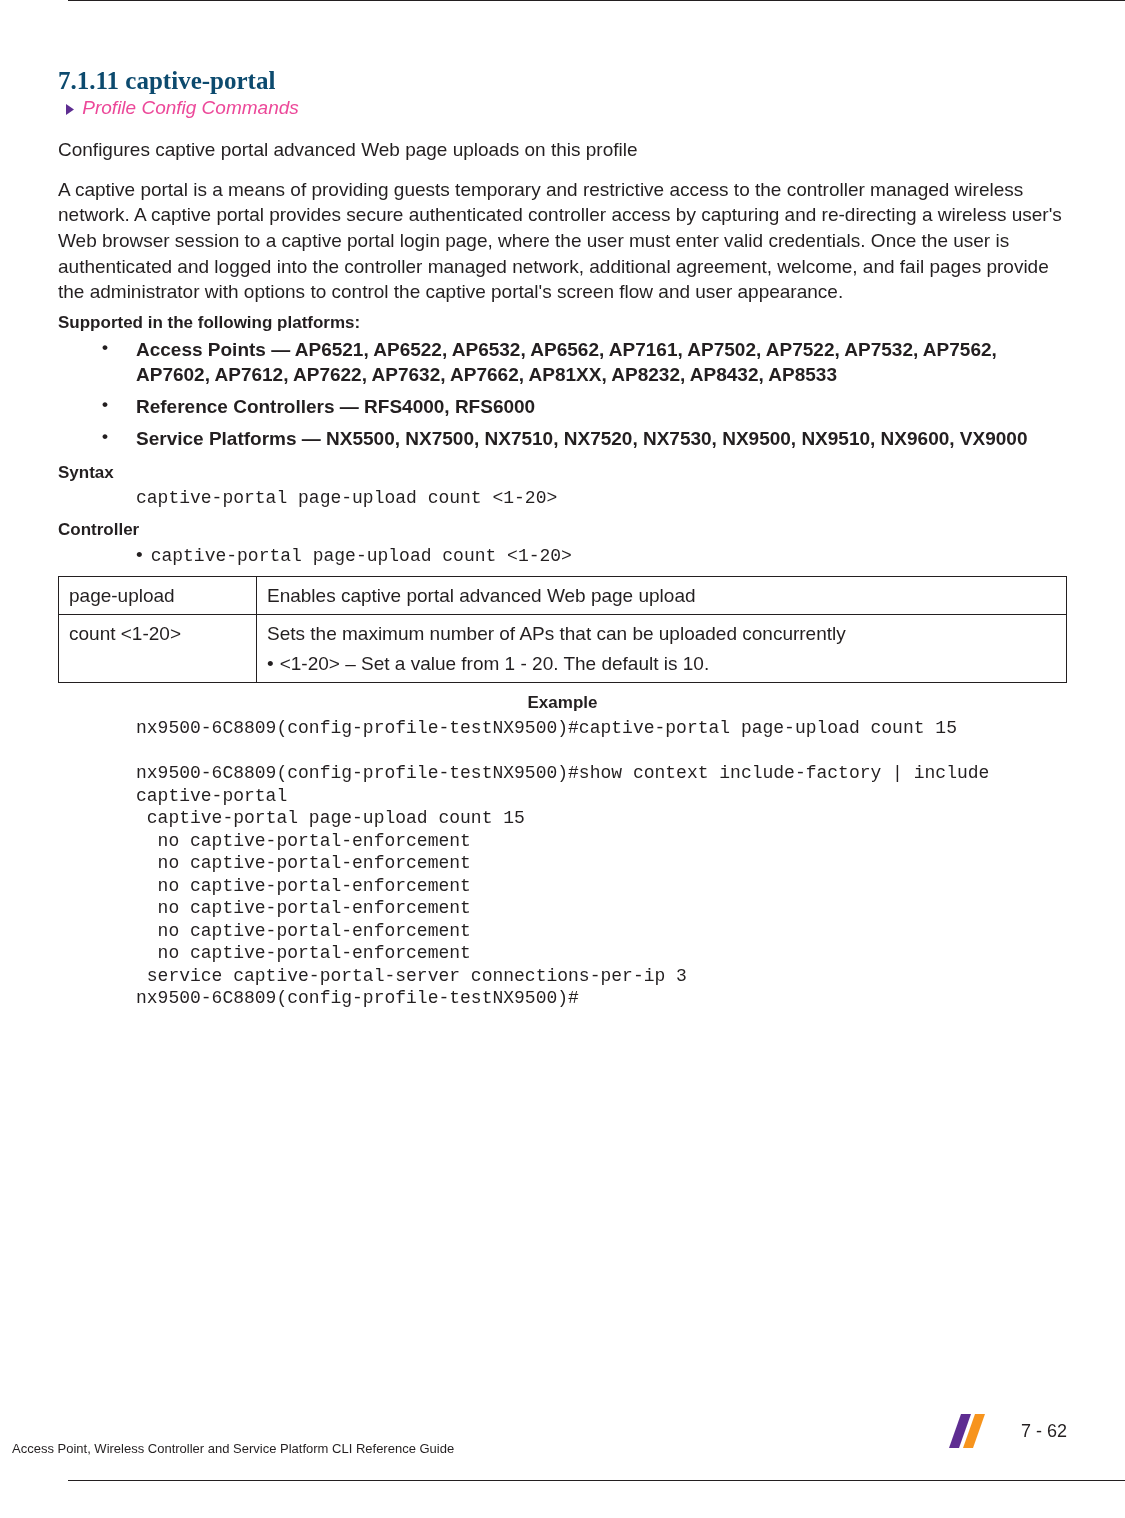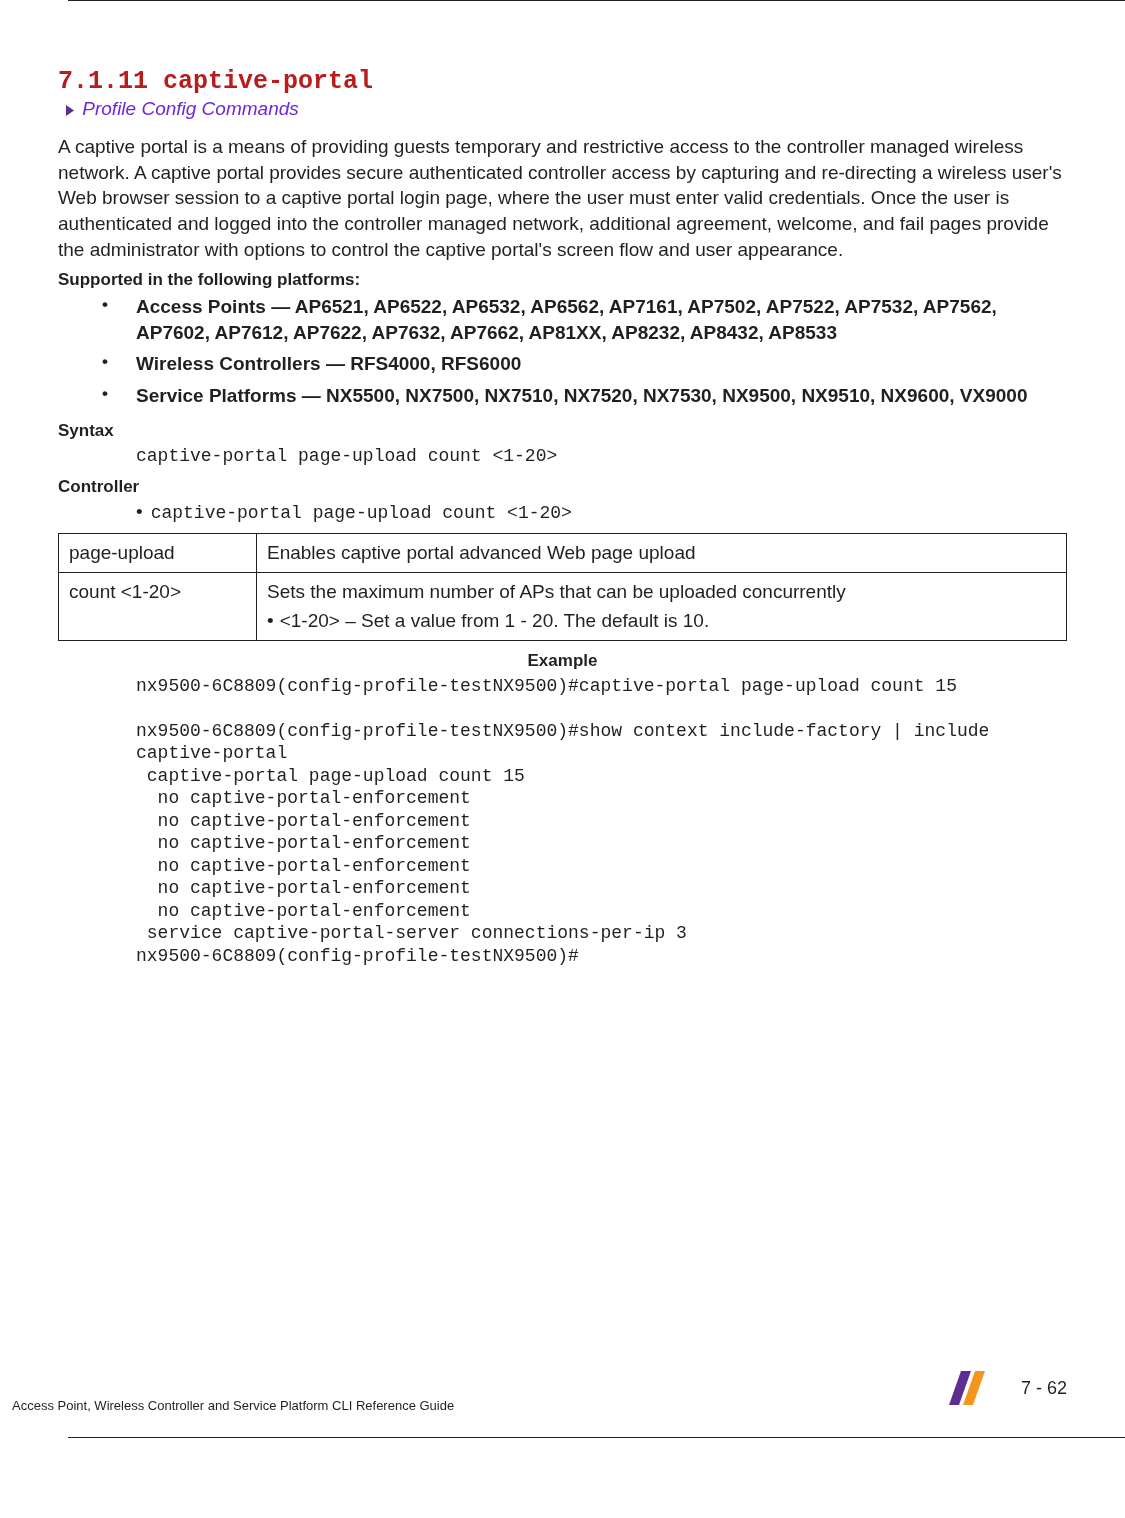--- a/index.html
+++ b/index.html
@@ -24,28 +24,28 @@
       color: #231f20;
       padding-right: 58px;
       margin-top: -17px;
       font-weight: 300;
     }
     .content {
       padding: 62px 58px 0 58px;
     }
     .content-inner { max-width: 1010px; }
     .sec-title {
-      font-family: Liberation Mono, monospace;
-      color: #b91c1c;
+      font-family: Liberation Serif, serif;
+      color: #0c4a6e;
       font-weight: 700;
       font-size: 25px;
       margin: 0 0 2px 0;
     }
     .breadcrumb {
-      color: #6d28d9;
+      color: #ec4899;
       font-style: italic;
       font-size: 19px;
       font-weight: 300;
       margin-left: 8px;
     }
     .breadcrumb svg { vertical-align: -1px; margin-right: 2px; }
     .para {
       font-size: 19px;
       line-height: 1.35;
       margin: 18px 0 0 0;
@@ -145,26 +145,27 @@
 
     <h2 class="sec-title">7.1.11 captive-portal</h2>
 
     <div class="breadcrumb">
       <svg width="9" height="11">
           <polygon points="0,0 8,5.5 0,11" fill="#5e2d91"></polygon>
         </svg>
       <span>Profile Config Commands</span>
     </div>
 
+    <p class="para">Configures captive portal advanced Web page uploads on this profile</p>
     <p class="para" style="margin-top:14px;">A captive portal is a means of providing guests temporary and restrictive access to the controller managed wireless network. A captive portal provides secure authenticated controller access by capturing and re-directing a wireless user's Web browser session to a captive portal login page, where the user must enter valid credentials. Once the user is authenticated and logged into the controller managed network, additional agreement, welcome, and fail pages provide the administrator with options to control the captive portal's screen flow and user appearance.</p>
 
     <p class="bold-head">Supported in the following platforms:</p>
     <ul class="bullets">
       <li>Access Points — AP6521, AP6522, AP6532, AP6562, AP7161, AP7502, AP7522, AP7532, AP7562, AP7602, AP7612, AP7622, AP7632, AP7662, AP81XX, AP8232, AP8432, AP8533</li>
-      <li>Wireless Controllers — RFS4000, RFS6000</li>
+      <li>Reference Controllers — RFS4000, RFS6000</li>
       <li>Service Platforms — NX5500, NX7500, NX7510, NX7520, NX7530, NX9500, NX9510, NX9600, VX9000</li>
     </ul>
 
     <p class="bold-head" style="margin-top:12px;">Syntax</p>
     <div class="mono">captive-portal page-upload count &lt;1-20&gt;</div>
 
     <p class="bold-head" style="margin-top:10px;">Controller</p>
     <div class="param-bullet">
       <span class="dot">•</span><span class="mono-inline" style="margin-left:0;">captive-portal page-upload count &lt;1-20&gt;</span>
     </div>

